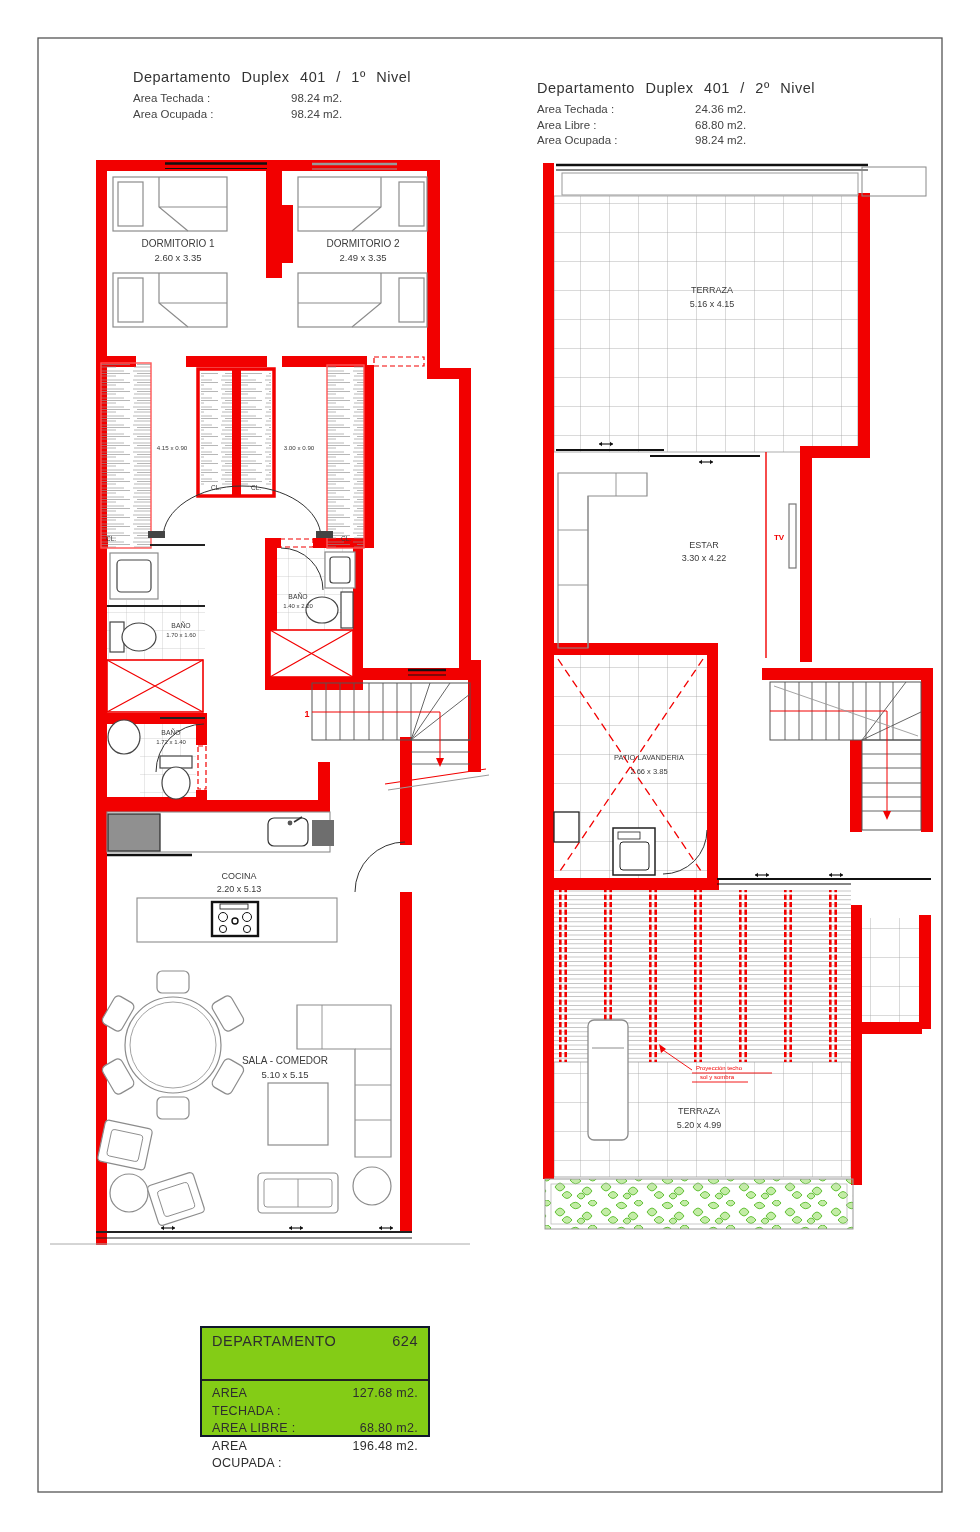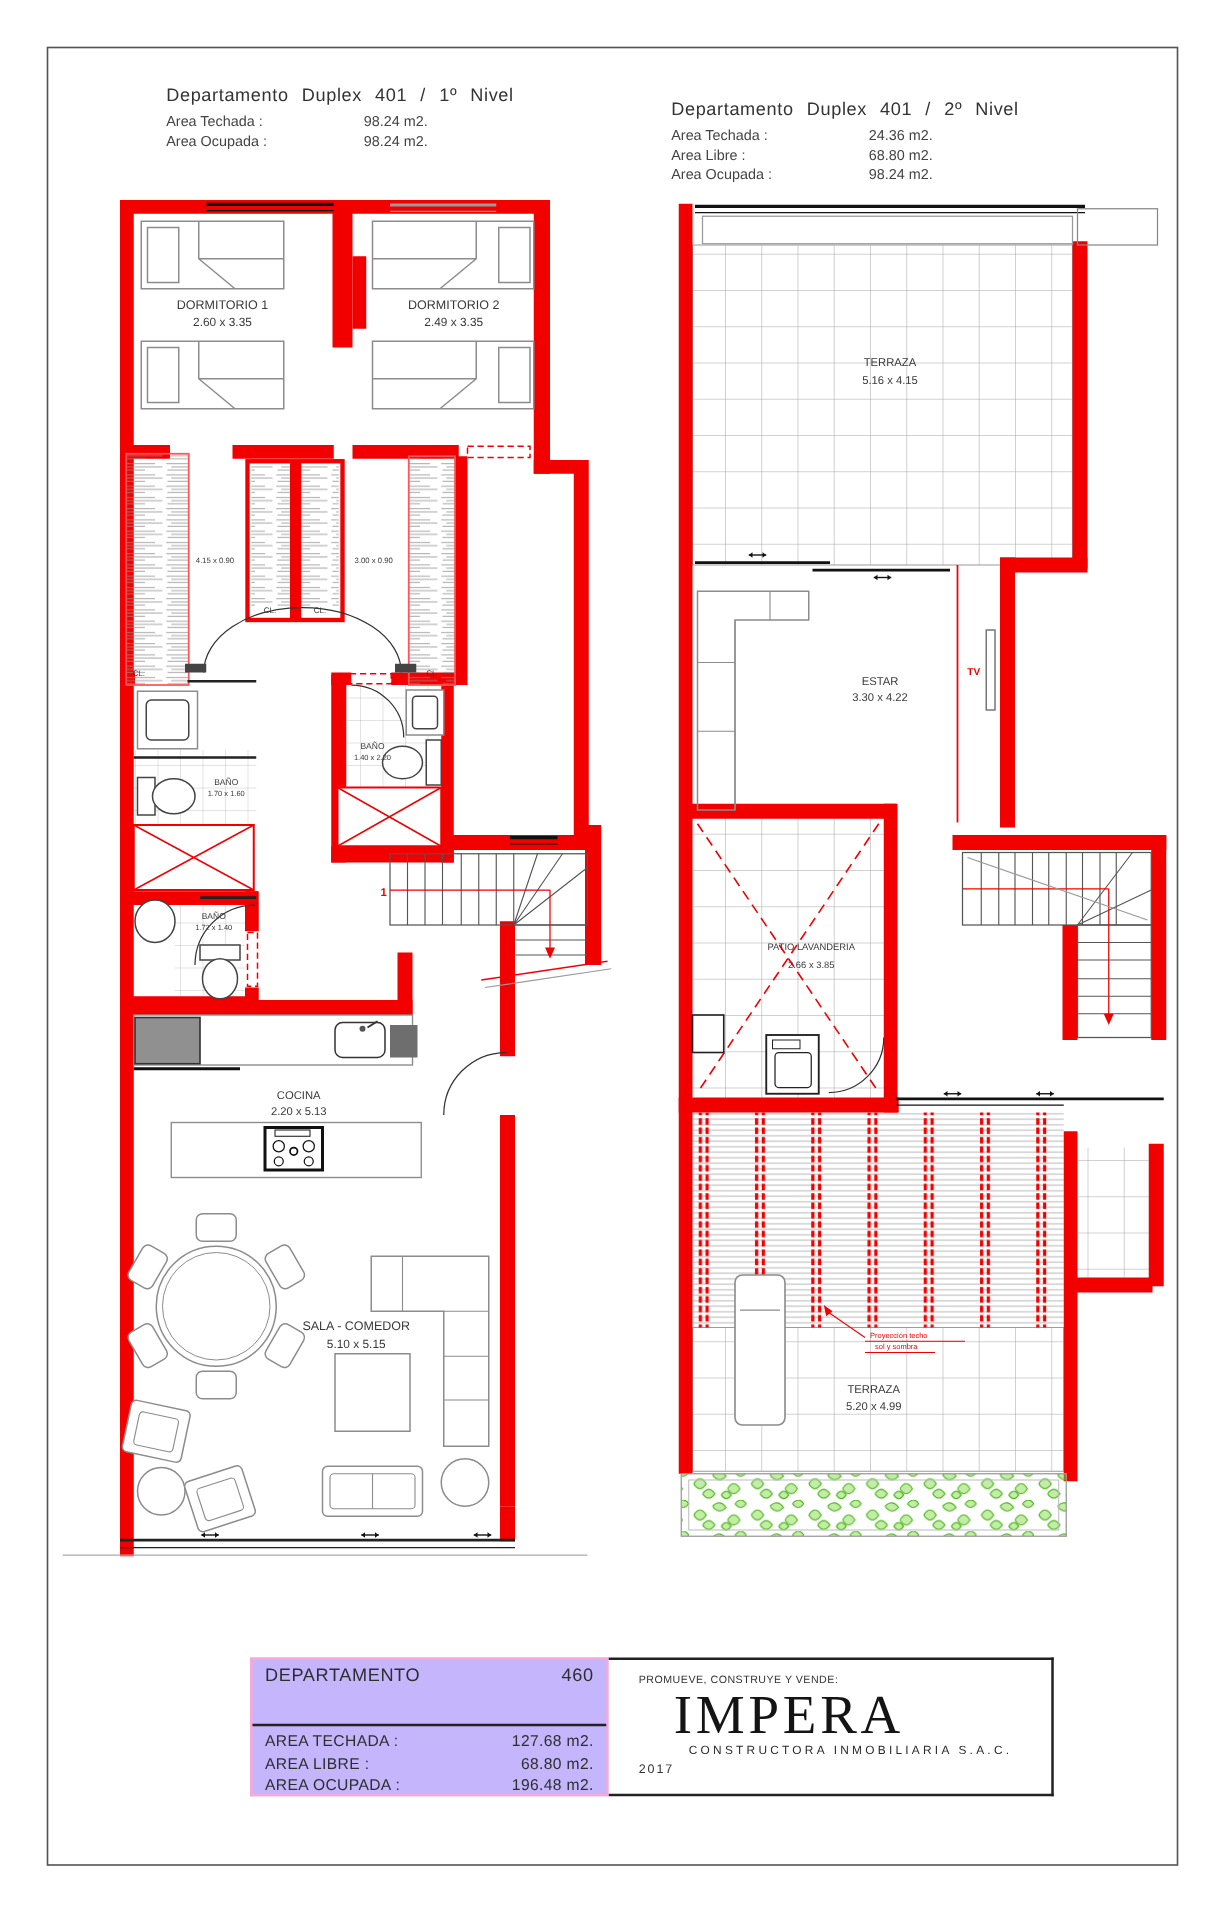--- a/index.html
+++ b/index.html
@@ -10,21 +10,21 @@
   .plan-header{position:absolute;color:#3a3a3a;}
   .plan-header .ttl{font-size:14.5px;letter-spacing:.5px;word-spacing:6px;color:#333;margin-bottom:6px;margin-top:12px;}
   .plan-header .row{font-size:11.5px;color:#444;line-height:15.5px;display:flex;}
   .plan-header .row .lab{width:158px;}
   
   svg text{font-family:"Liberation Sans",sans-serif;fill:#3a3a3a;}
   .tmid{text-anchor:middle;}
   .red{fill:#f20000;}
   
   .tblock{position:absolute;top:1326px;left:200px;display:flex;color:#2e2e2e;}
-  .tb-left{width:287px;height:111px;border:2px solid #f9a8d4;box-sizing:border-box;background:#c4b5fd;}
+  .tb-left{width:230px;height:111px;border:2px solid #0f172a;box-sizing:border-box;background:#84cc16;}
   .tb-right{width:356px;height:111px;border:2px solid #222;border-left:none;box-sizing:border-box;background:#fff;}
   .tb-top{padding:5px 10px 2px 10px;border-bottom:2px solid #222;height:53px;box-sizing:border-box;}
   .tb-top .r1{display:flex;justify-content:space-between;font-size:14.5px;letter-spacing:.5px;}
   .tb-top .r2{font-size:22.5px;font-weight:600;letter-spacing:.4px;margin-top:1px;}
   .tb-areas{padding:4px 10px;}
   .tb-arow{display:flex;font-size:12.5px;line-height:17.5px;letter-spacing:.3px;}
   .tb-arow .lab{flex:1;}
   .tb-arow .val{width:112px;text-align:right;}
   .tb-right .cap{font-size:8.5px;letter-spacing:.4px;color:#333;margin:10px 0 0 24px;}
   .tb-right .brand{font-family:"Liberation Serif",serif;font-size:44px;line-height:44px;
@@ -427,39 +427,33 @@
       <span class="lab">Area Ocupada :</span>
       <span>98.24 m2.</span>
     </div>
   </div>
 
   <div class="tblock">
     <div class="tb-left">
       <div class="tb-top">
         <div class="r1">
           <span>DEPARTAMENTO</span>
-          <span>460</span>
+          <span>624</span>
         </div>
       </div>
       <div class="tb-areas">
         <div class="tb-arow">
           <span class="lab">AREA  TECHADA  :</span>
           <span class="val">127.68  m2.</span>
         </div>
         <div class="tb-arow">
           <span class="lab">AREA  LIBRE       :</span>
           <span class="val">68.80  m2.</span>
         </div>
         <div class="tb-arow">
           <span class="lab">AREA  OCUPADA  :</span>
           <span class="val">196.48  m2.</span>
         </div>
       </div>
     </div>
-    <div class="tb-right">
-      <div class="cap">PROMUEVE, CONSTRUYE Y VENDE:</div>
-      <div class="brand">IMPERA</div>
-      <div class="sub">CONSTRUCTORA   INMOBILIARIA  S.A.C.</div>
-      <div class="yr">2017</div>
-    </div>
   </div>
 
 </div>
 
 </body></html>

